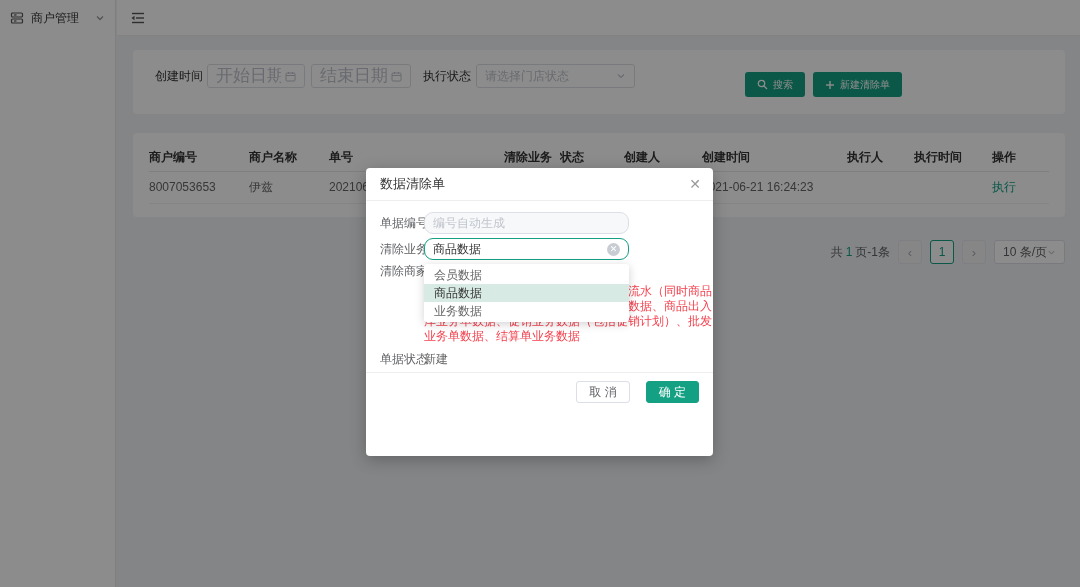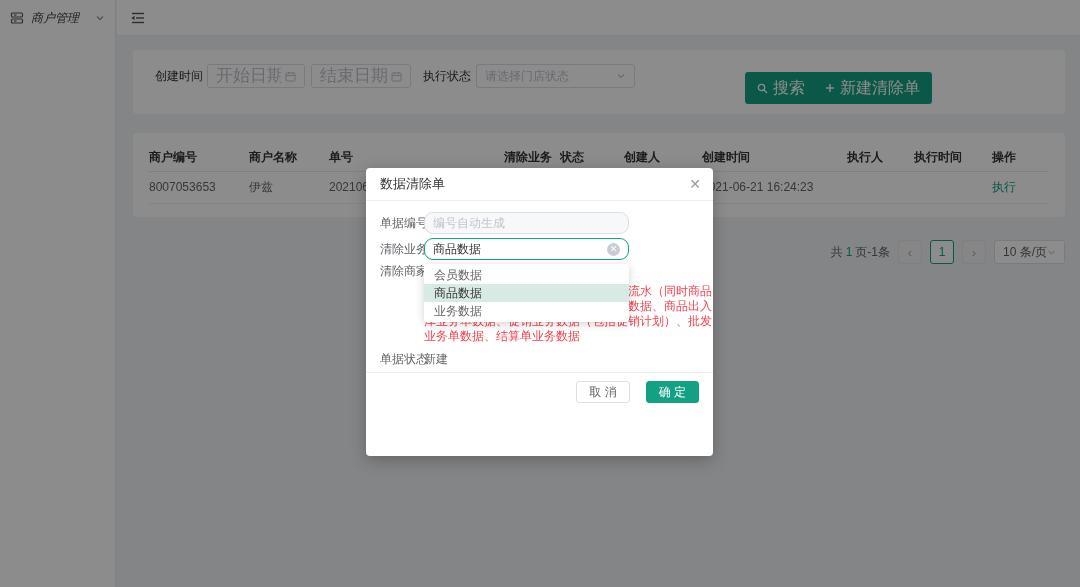--- a/index.html
+++ b/index.html
@@ -1,37 +1,37 @@
 <!DOCTYPE html>
 <html><head>
 <meta charset="utf-8">
 <style>
   * { margin:0; padding:0; box-sizing:border-box; }
   html,body { width:1080px; height:587px; }
   body { font-family:"Liberation Sans","DejaVu Sans",sans-serif; font-size:12px; color:#333; }
   .page { position:relative; width:1080px; height:587px; background:#f0f2f5; overflow:hidden; }
 
   
-  .sidebar { position:absolute; left:0; top:0; width:116px; height:587px; background:#fff; border-right:1px solid #e8e8e8;font-style:italic; }
+  .sidebar { position:absolute; left:0; top:0; width:116px; height:587px; background:#fff; border-right:1px solid #e8e8e8; }
   .side-item { display:flex; align-items:center; height:36px; padding:0 10px; cursor:pointer; }
   .side-item .lbl { margin-left:7px; color:#333; }
   .side-item .chev { margin-left:auto; color:#999; }
 
   
   .topbar { position:absolute; left:117px; top:0; width:963px; height:36px; background:#fff; border-bottom:1px solid #ededed; display:flex; align-items:center; padding-left:13px; }
 
   
   .card { position:absolute; background:#fff; border-radius:4px; }
   .search-card { left:133px; top:50px; width:932px; height:64px; }
   .flabel { position:absolute; color:#333; line-height:24px; }
   .finput { position:absolute; height:24px; border:1px solid #dcdfe6; border-radius:3px; background:#fff; display:flex; align-items:center; padding:0 8px; color:#bfc3cc; }
   .finput input { border:0; outline:0; width:100%; font-size:17px; font-family:inherit; color:#333; background:transparent; }
   .finput input::placeholder { color:#bfc3cc; }
   .finput .tail { margin-left:4px; color:#c0c4cc; flex:none; }
-  .btn { position:absolute; height:32px; border:none; border-radius:3px; background:var(--accent); color:#fff; font-size:16px; font-family:inherit; display:flex; align-items:center; gap:5px; padding:0 12px; cursor:pointer; }
+  .btn { position:absolute; height:25px; border:none; border-radius:3px; background:var(--accent); color:#fff; font-size:10px; font-family:inherit; display:flex; align-items:center; gap:5px; padding:0 12px; cursor:pointer; }
 
   
   .table-card { left:133px; top:133px; width:932px; height:84px; }
   table { position:absolute; left:16px; top:12px; width:900px; border-collapse:collapse; table-layout:fixed; }
   th { font-weight:bold; color:#333; text-align:left; height:26px; border-bottom:1px solid #e8e8e8; font-size:12px; padding-right:4px; overflow:hidden; white-space:nowrap; }
   td { color:#666; height:32px; border-bottom:1px solid #f0f0f0; padding-right:4px; overflow:hidden; white-space:nowrap; }
   td.action a { color:var(--accent); text-decoration:none; cursor:pointer; }
 
   
   .pagination { position:absolute; left:133px; top:240px; width:932px; display:flex; justify-content:flex-end; align-items:center; gap:8px; color:#606266; }

